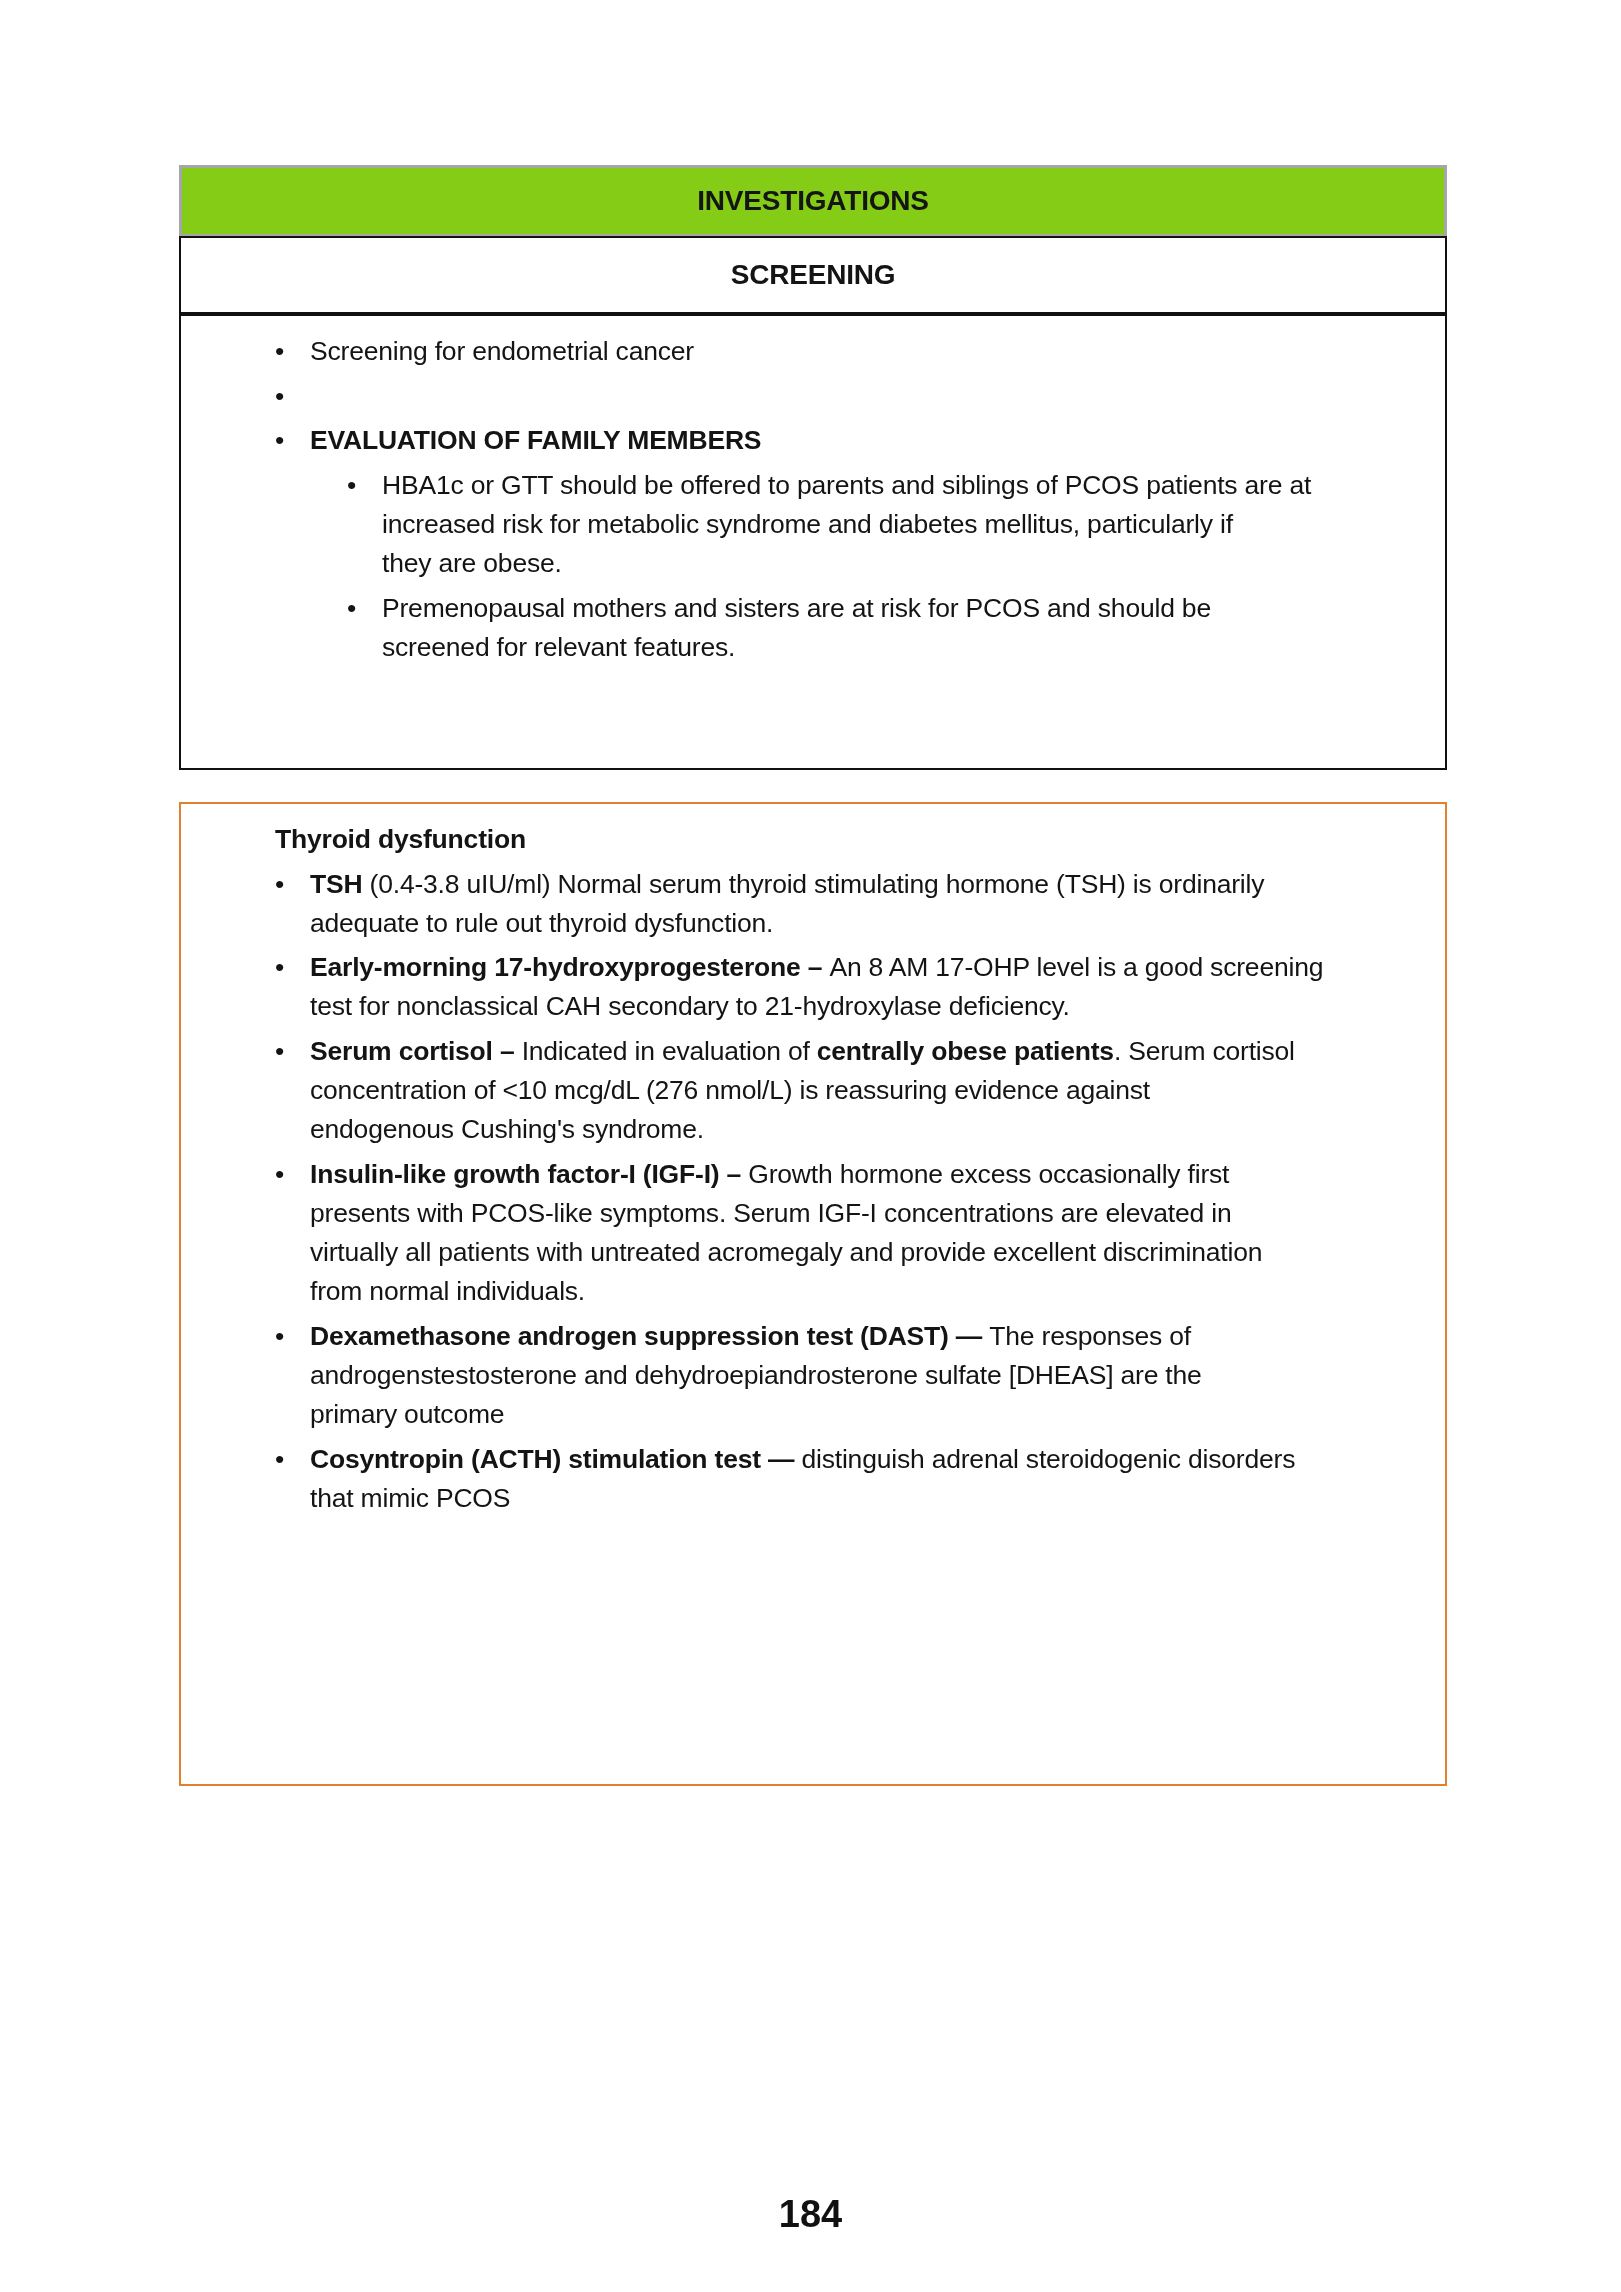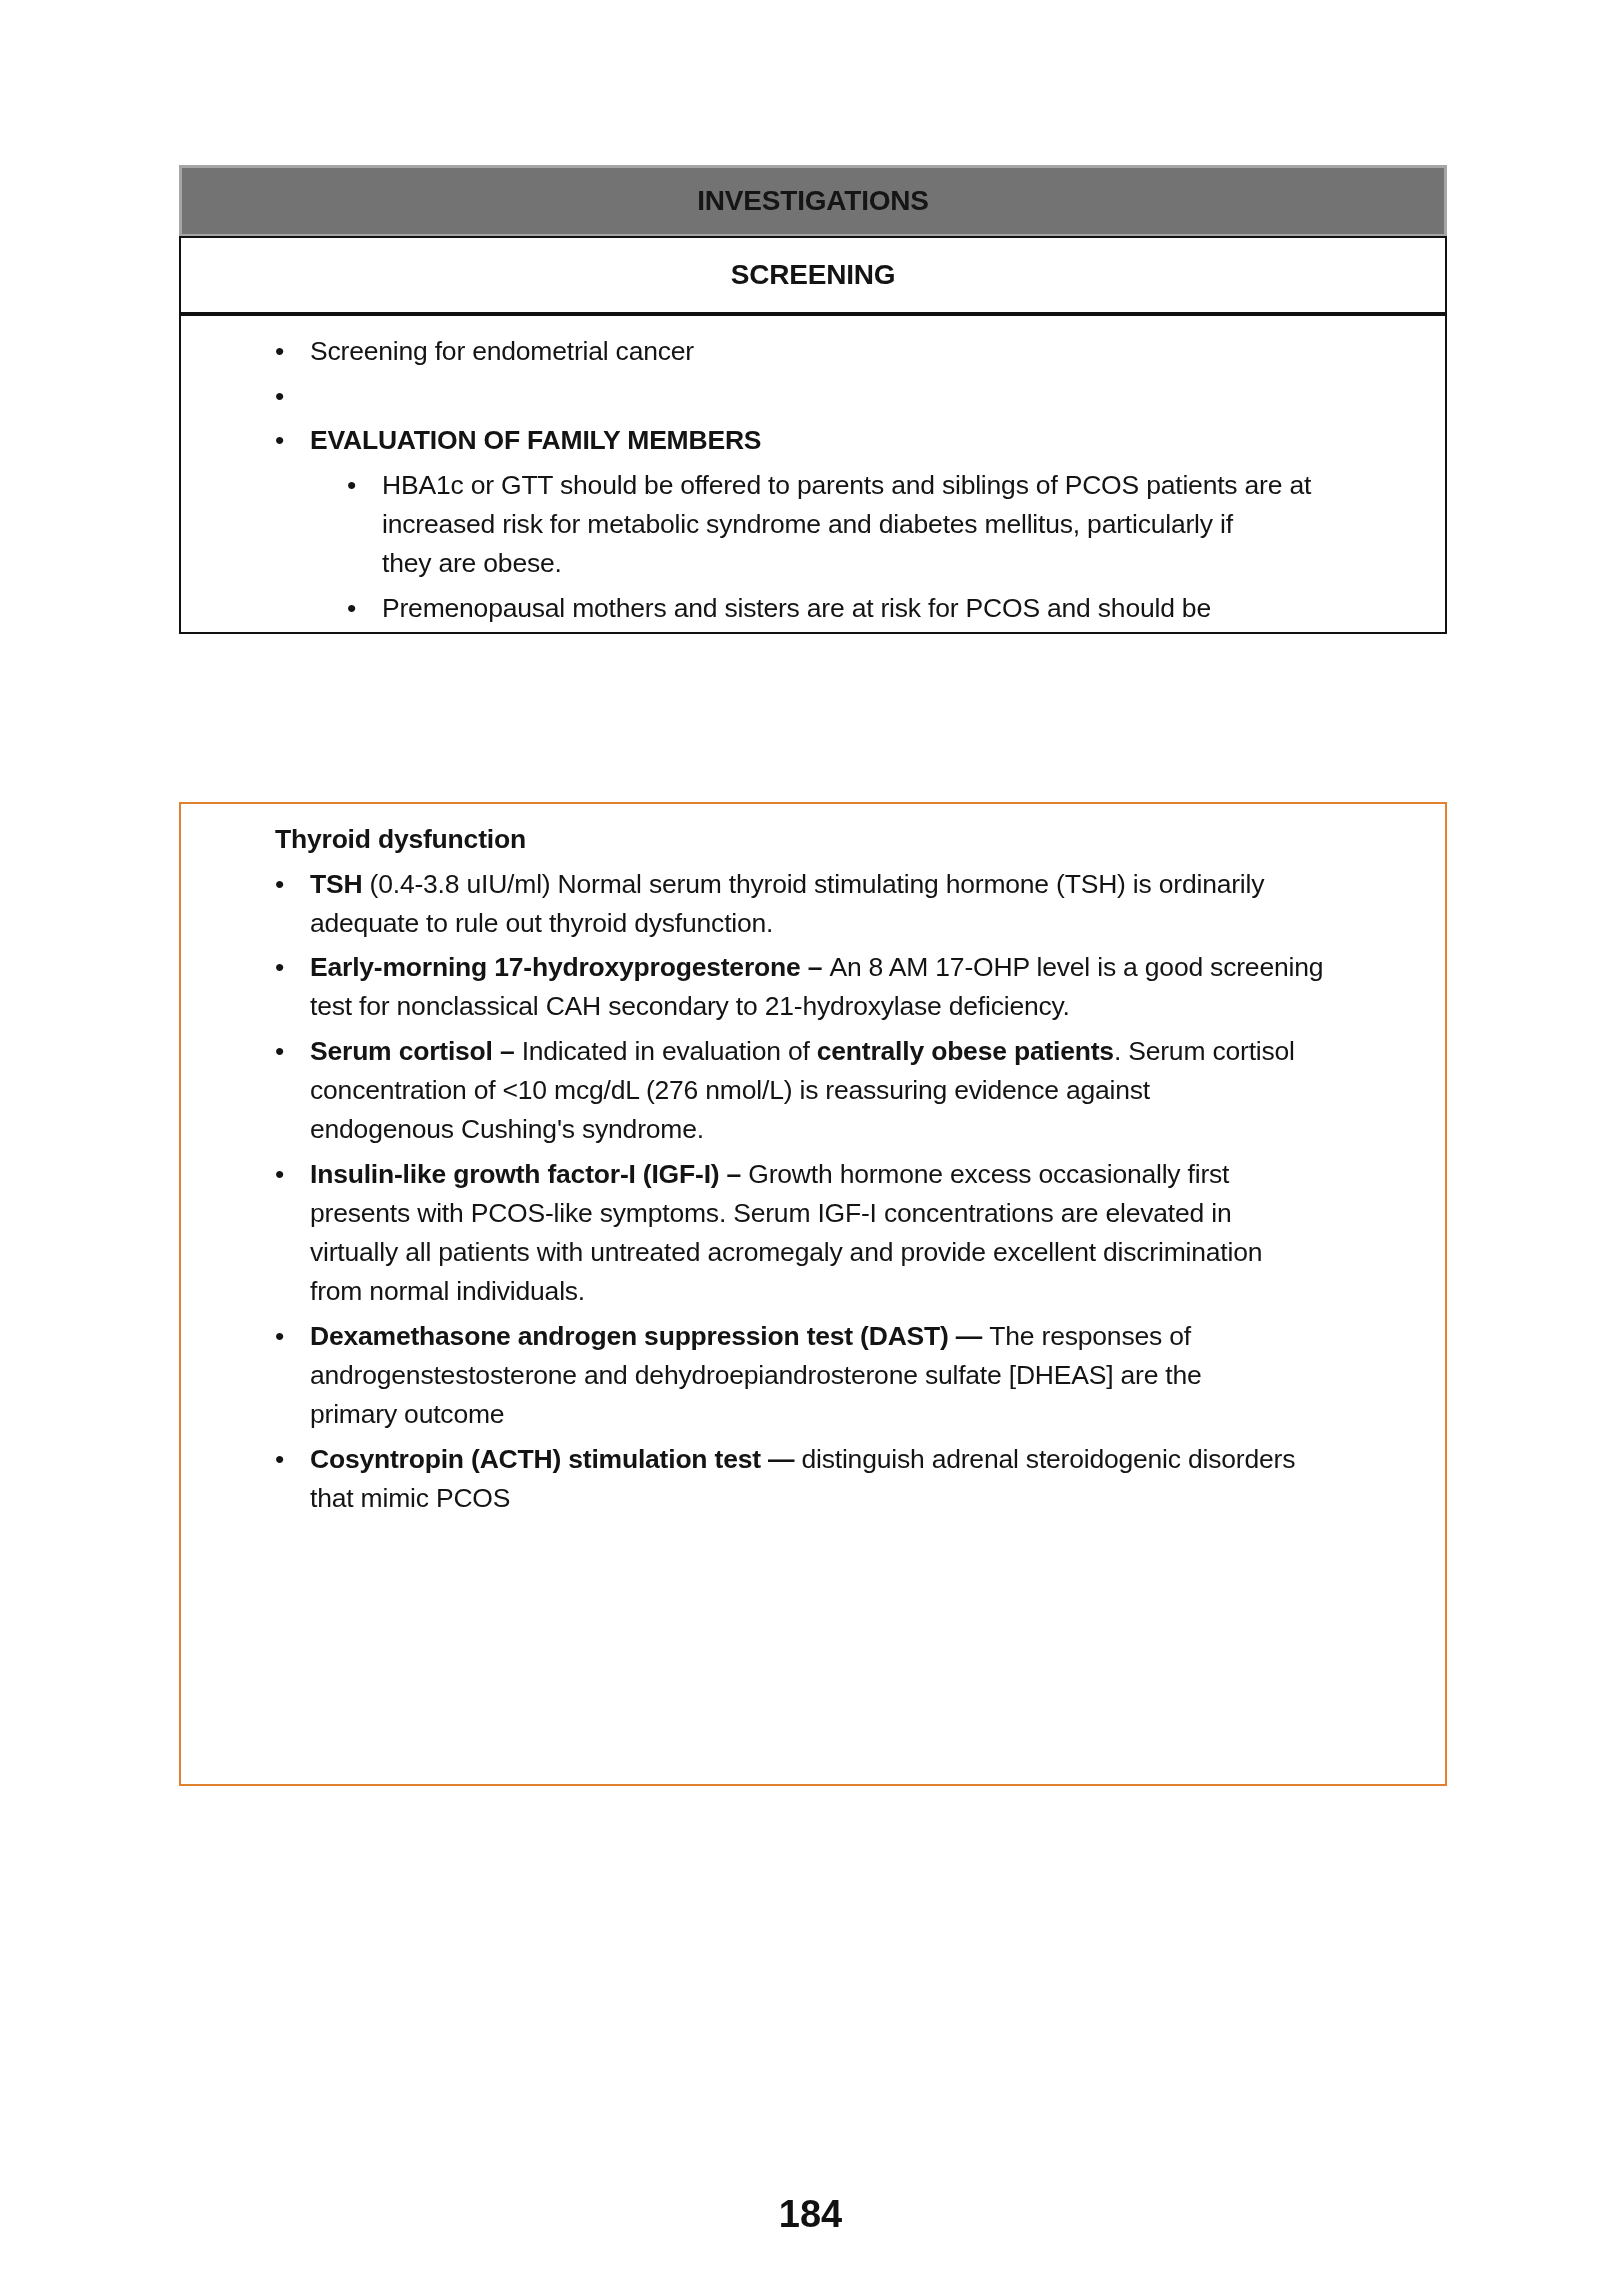--- a/index.html
+++ b/index.html
@@ -9,29 +9,29 @@
     background: #ffffff;
     font-family: "Liberation Sans", sans-serif;
     color: #141414;
     letter-spacing: -0.2px;
   }
   .box { position: absolute; box-sizing: border-box; background: #fff; }
 
   
   .pink-box {
     left: 179px; top: 165px; width: 1268px; height: 72px;
-    background: #737373;
+    background: #84cc16;
     border: 3.9px solid #a6a6a6;
     display: flex; align-items: center; justify-content: center;
   }
   .banner-title { font-weight: bold; font-size: 28px; color: #151515; }
 
   
   .black-box {
-    left: 179px; top: 236px; width: 1268px; height: 398px;
+    left: 179px; top: 236px; width: 1268px; height: 534px;
     border: 2.9px solid #111111;
     overflow: hidden;
   }
   .black-box .box-header {
     height: 74px;
     border-bottom: 4.9px solid #111111;
     display: flex; align-items: center; justify-content: center;
     font-weight: bold; font-size: 28px;
   }
 

